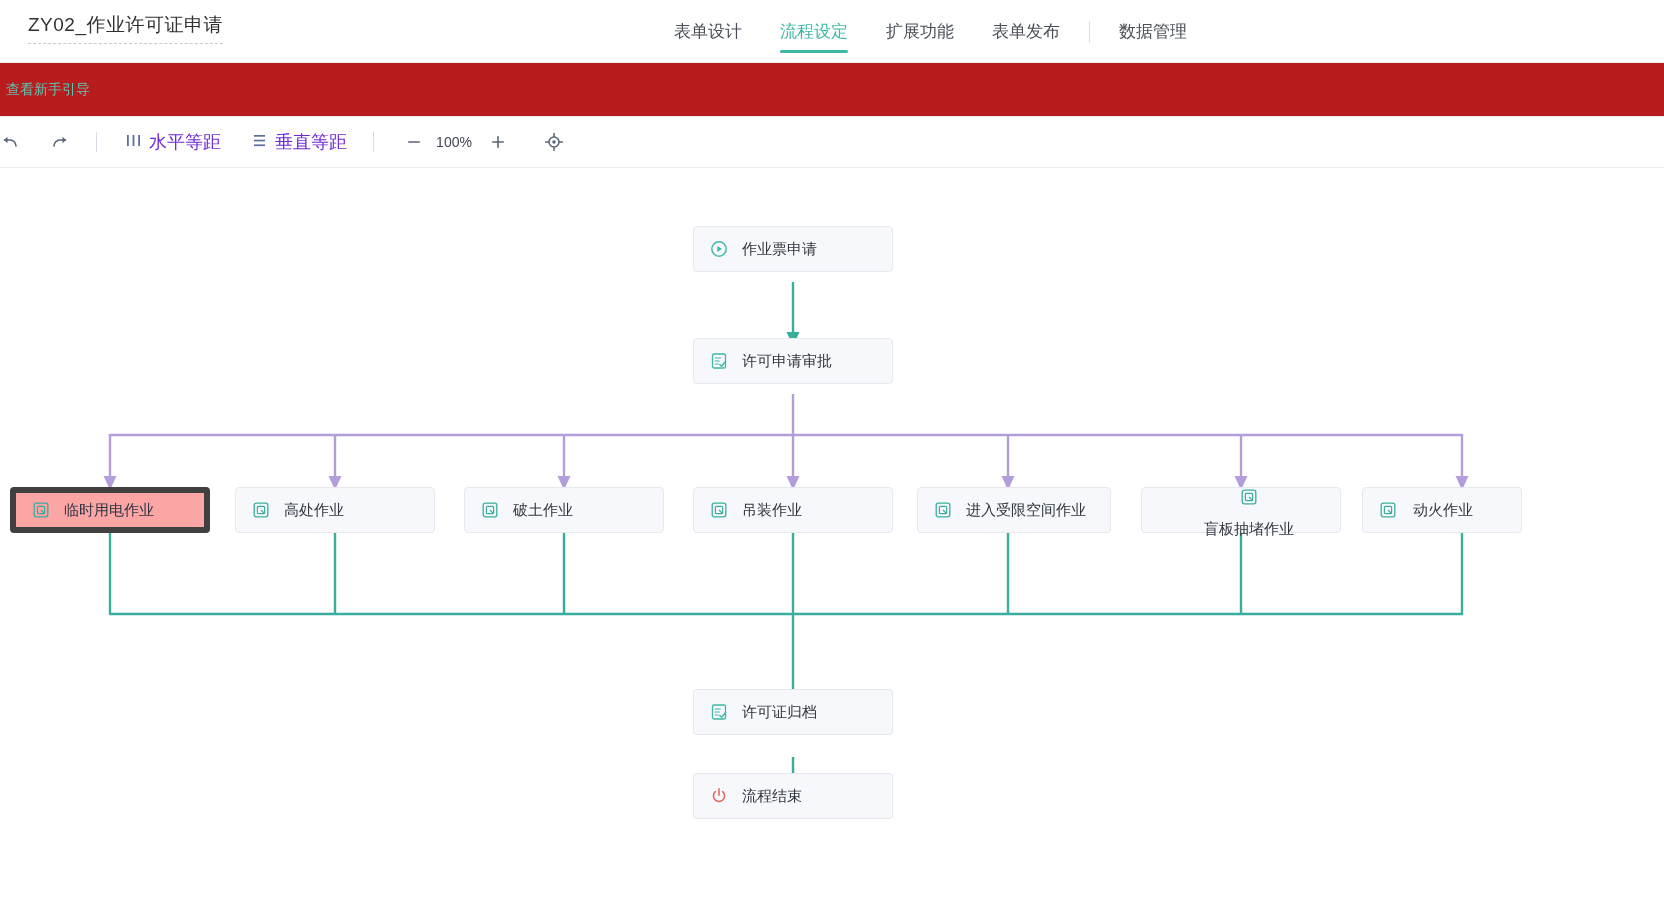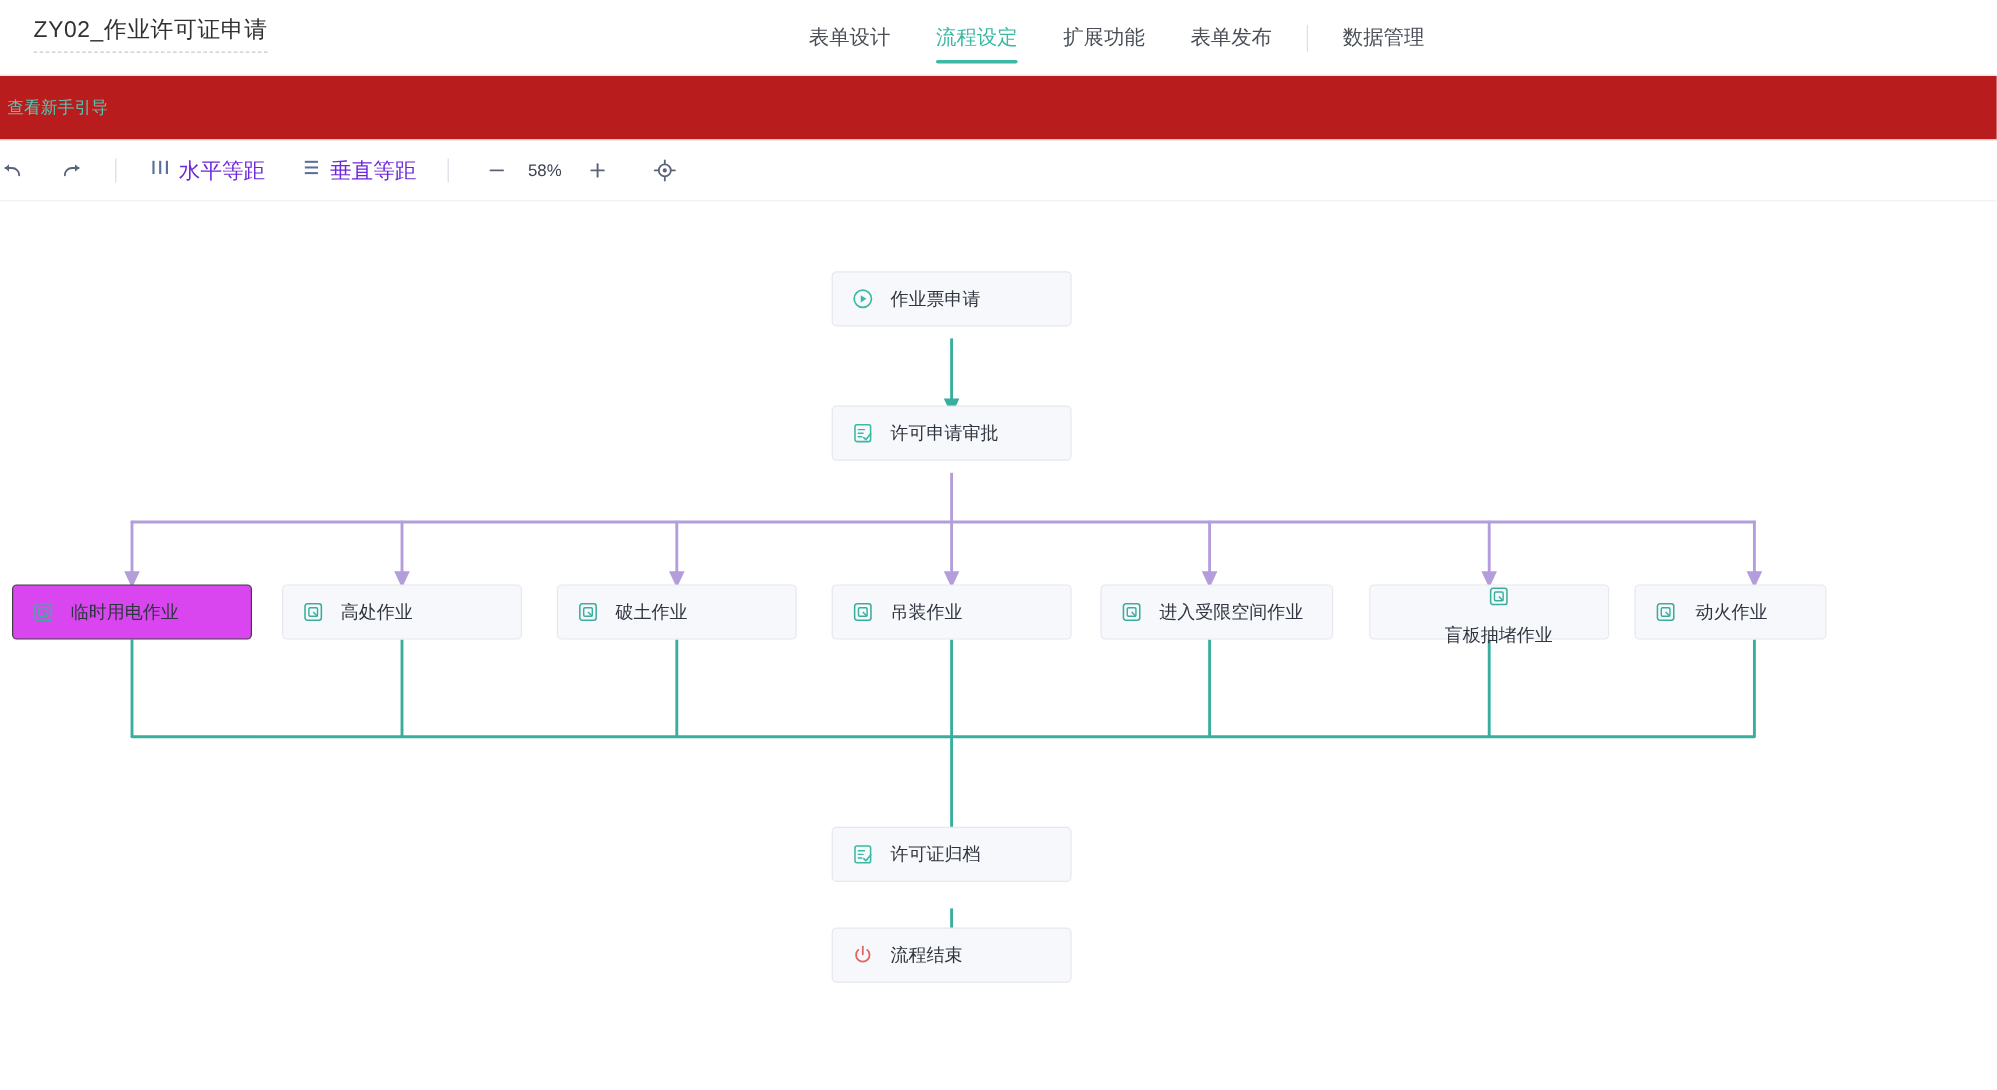--- a/index.html
+++ b/index.html
@@ -153,22 +153,22 @@
     display: flex;
     align-items: center;
     background: #f7f8fb;
     border: 1px solid #e6e8ee;
     border-radius: 4px;
     padding-left: 16px;
     gap: 14px;
     cursor: pointer;
   }
   .node.selected {
-    background: #d946ef;
-    border: 1px solid #404040;
+    background: #fca5a5;
+    border: 6px solid #404040;
   }
   .node-label {
     font-size: 15px;
     color: #2f3540;
     white-space: nowrap;
   }
   .node-icon { width: 18px; height: 18px; display: block; flex: 0 0 18px; }
 </style>
 </head>
 <body>
@@ -227,21 +227,21 @@
     <span class="tb-label">垂直等距</span>
   </div>
 
   <div class="tb-sep" style="margin-left:22px;"></div>
 
   <div class="tb-btn tb-icon-btn" style="margin-left:8px;">
     <svg width="18" height="18" viewBox="0 0 18 18">
       <rect x="3" y="8.2" width="12" height="1.6" rx=".8" fill="#5a6478"></rect>
     </svg>
   </div>
-  <div class="zoom-val">58%</div>
+  <div class="zoom-val">100%</div>
   <div class="tb-btn tb-icon-btn" style="margin-left:4px;">
     <svg width="18" height="18" viewBox="0 0 18 18">
       <rect x="3" y="8.2" width="12" height="1.6" rx=".8" fill="#5a6478"></rect>
       <rect x="8.2" y="3" width="1.6" height="12" rx=".8" fill="#5a6478"></rect>
     </svg>
   </div>
   <div class="tb-btn tb-icon-btn" style="margin-left:20px;">
     <svg width="20" height="20" viewBox="0 0 20 20" fill="none">
       <circle cx="10" cy="10" r="5" stroke="#5a6478" stroke-width="1.5"></circle>
       <circle cx="10" cy="10" r="1.7" fill="#5a6478"></circle>

